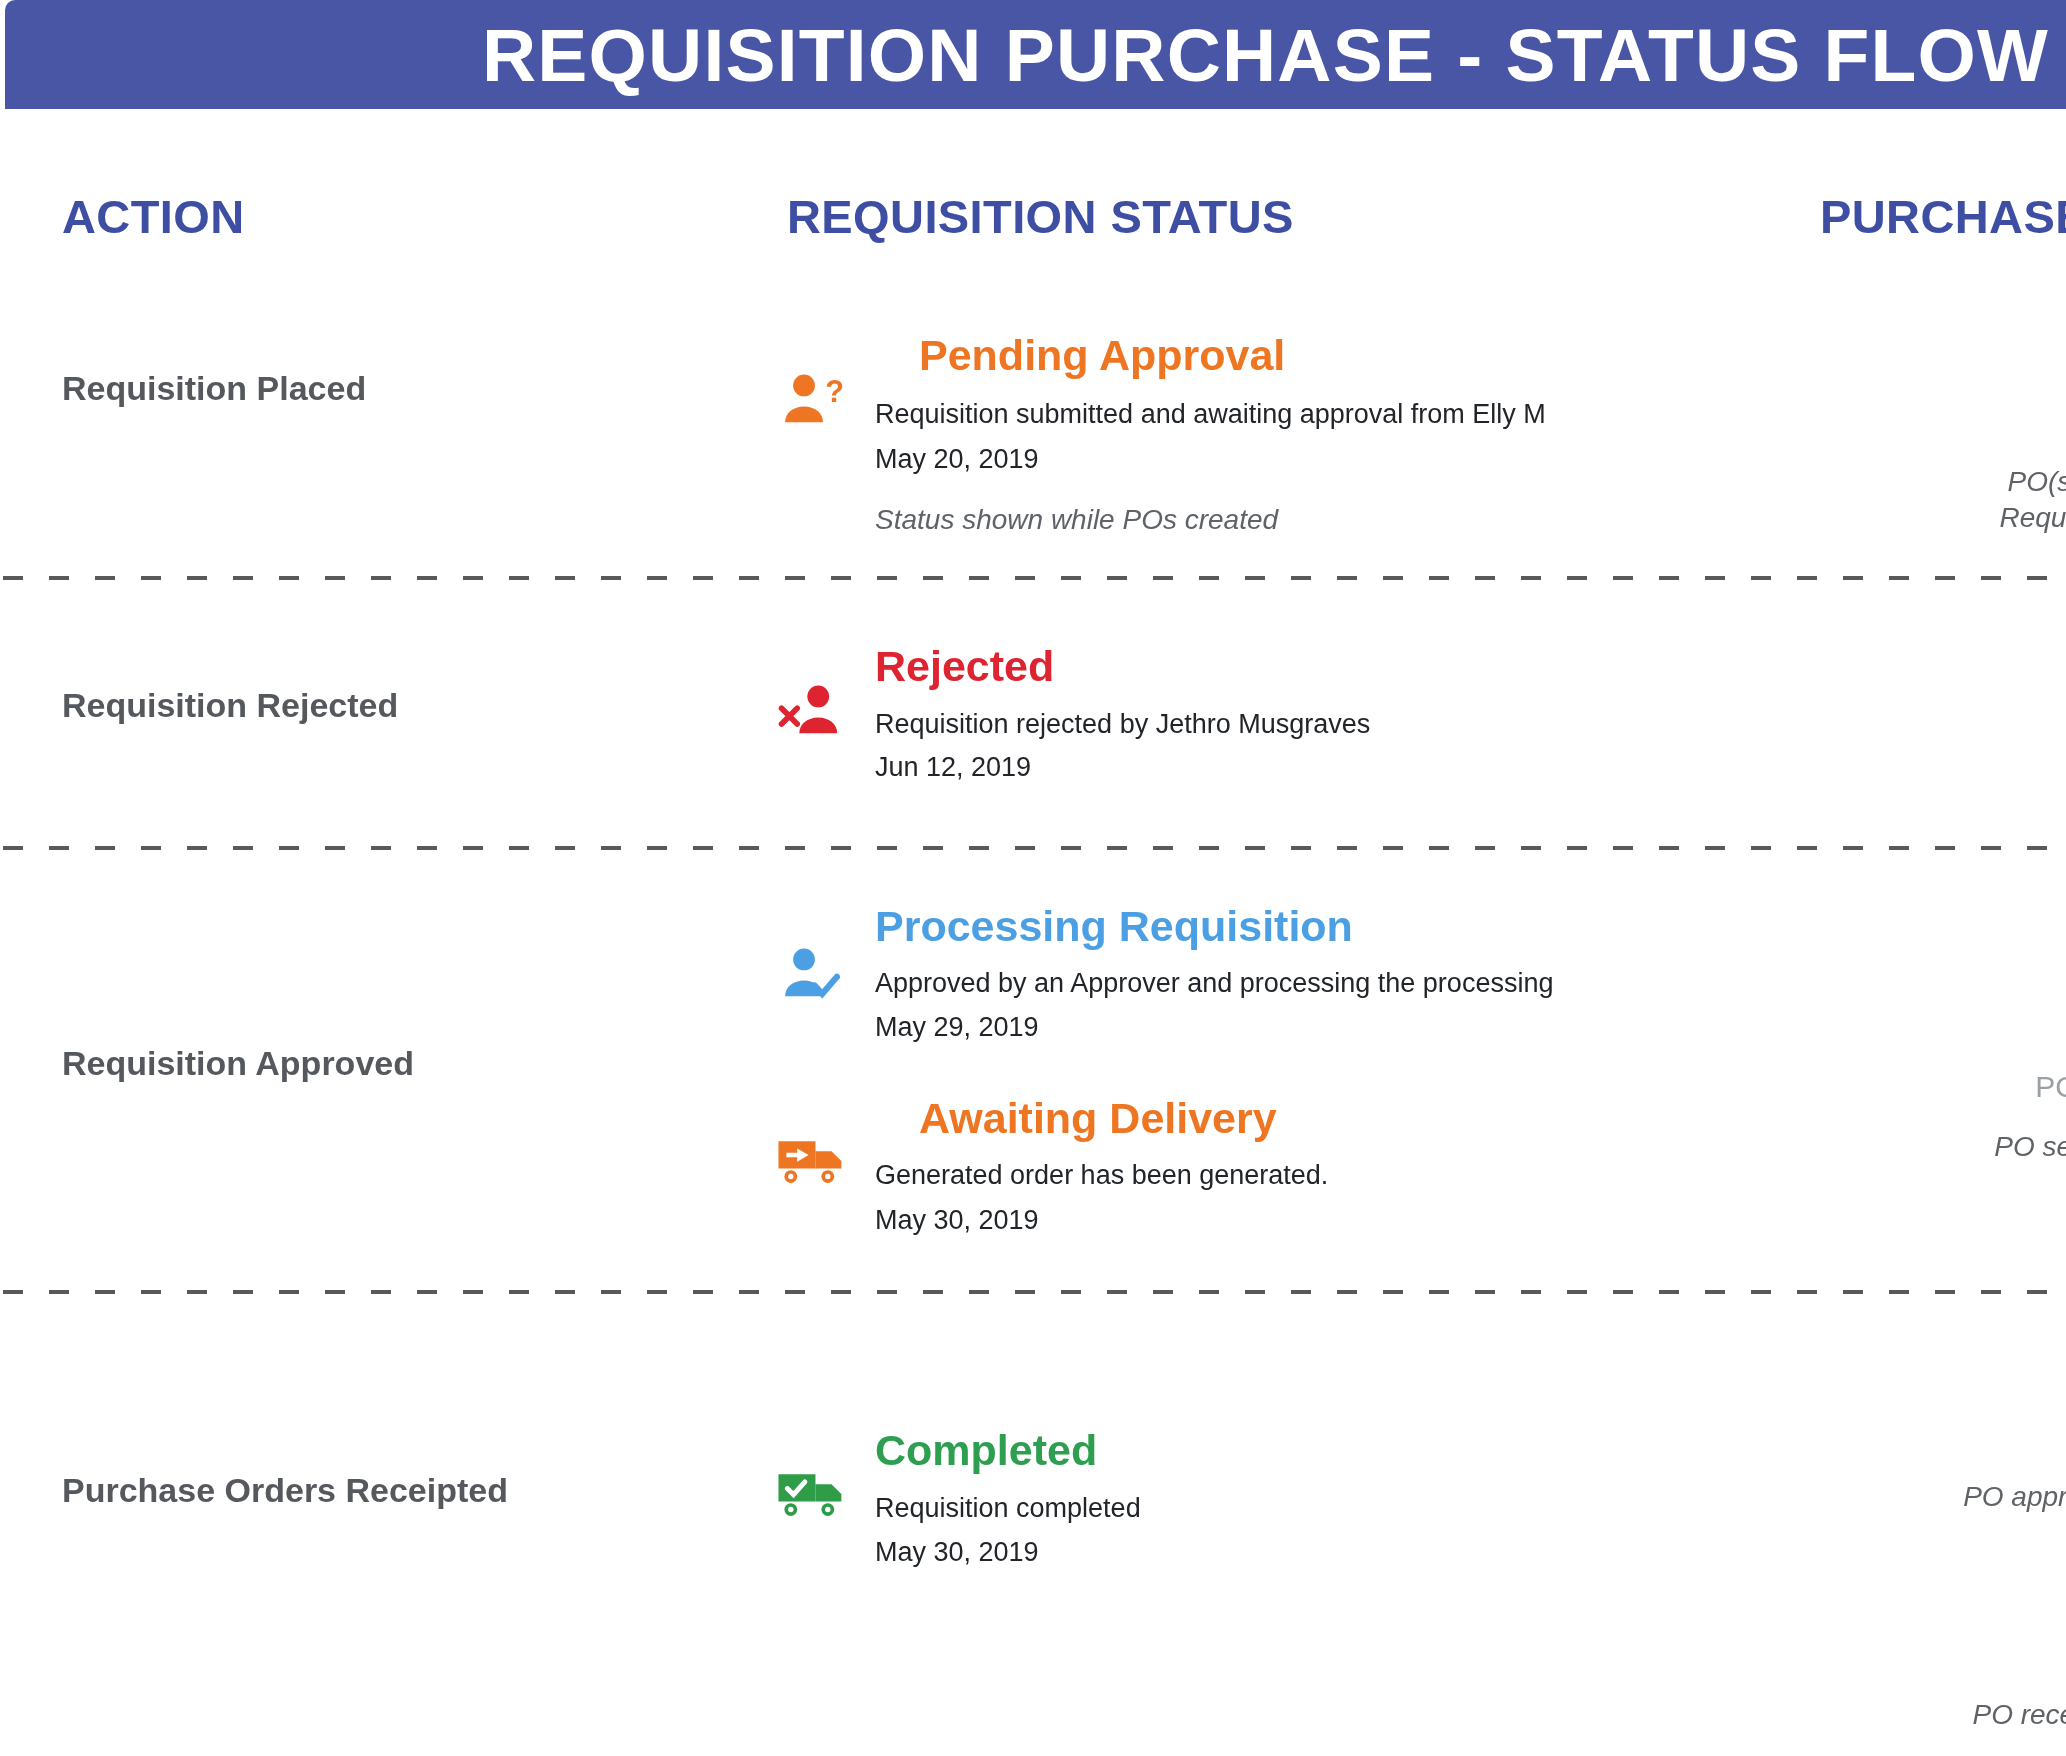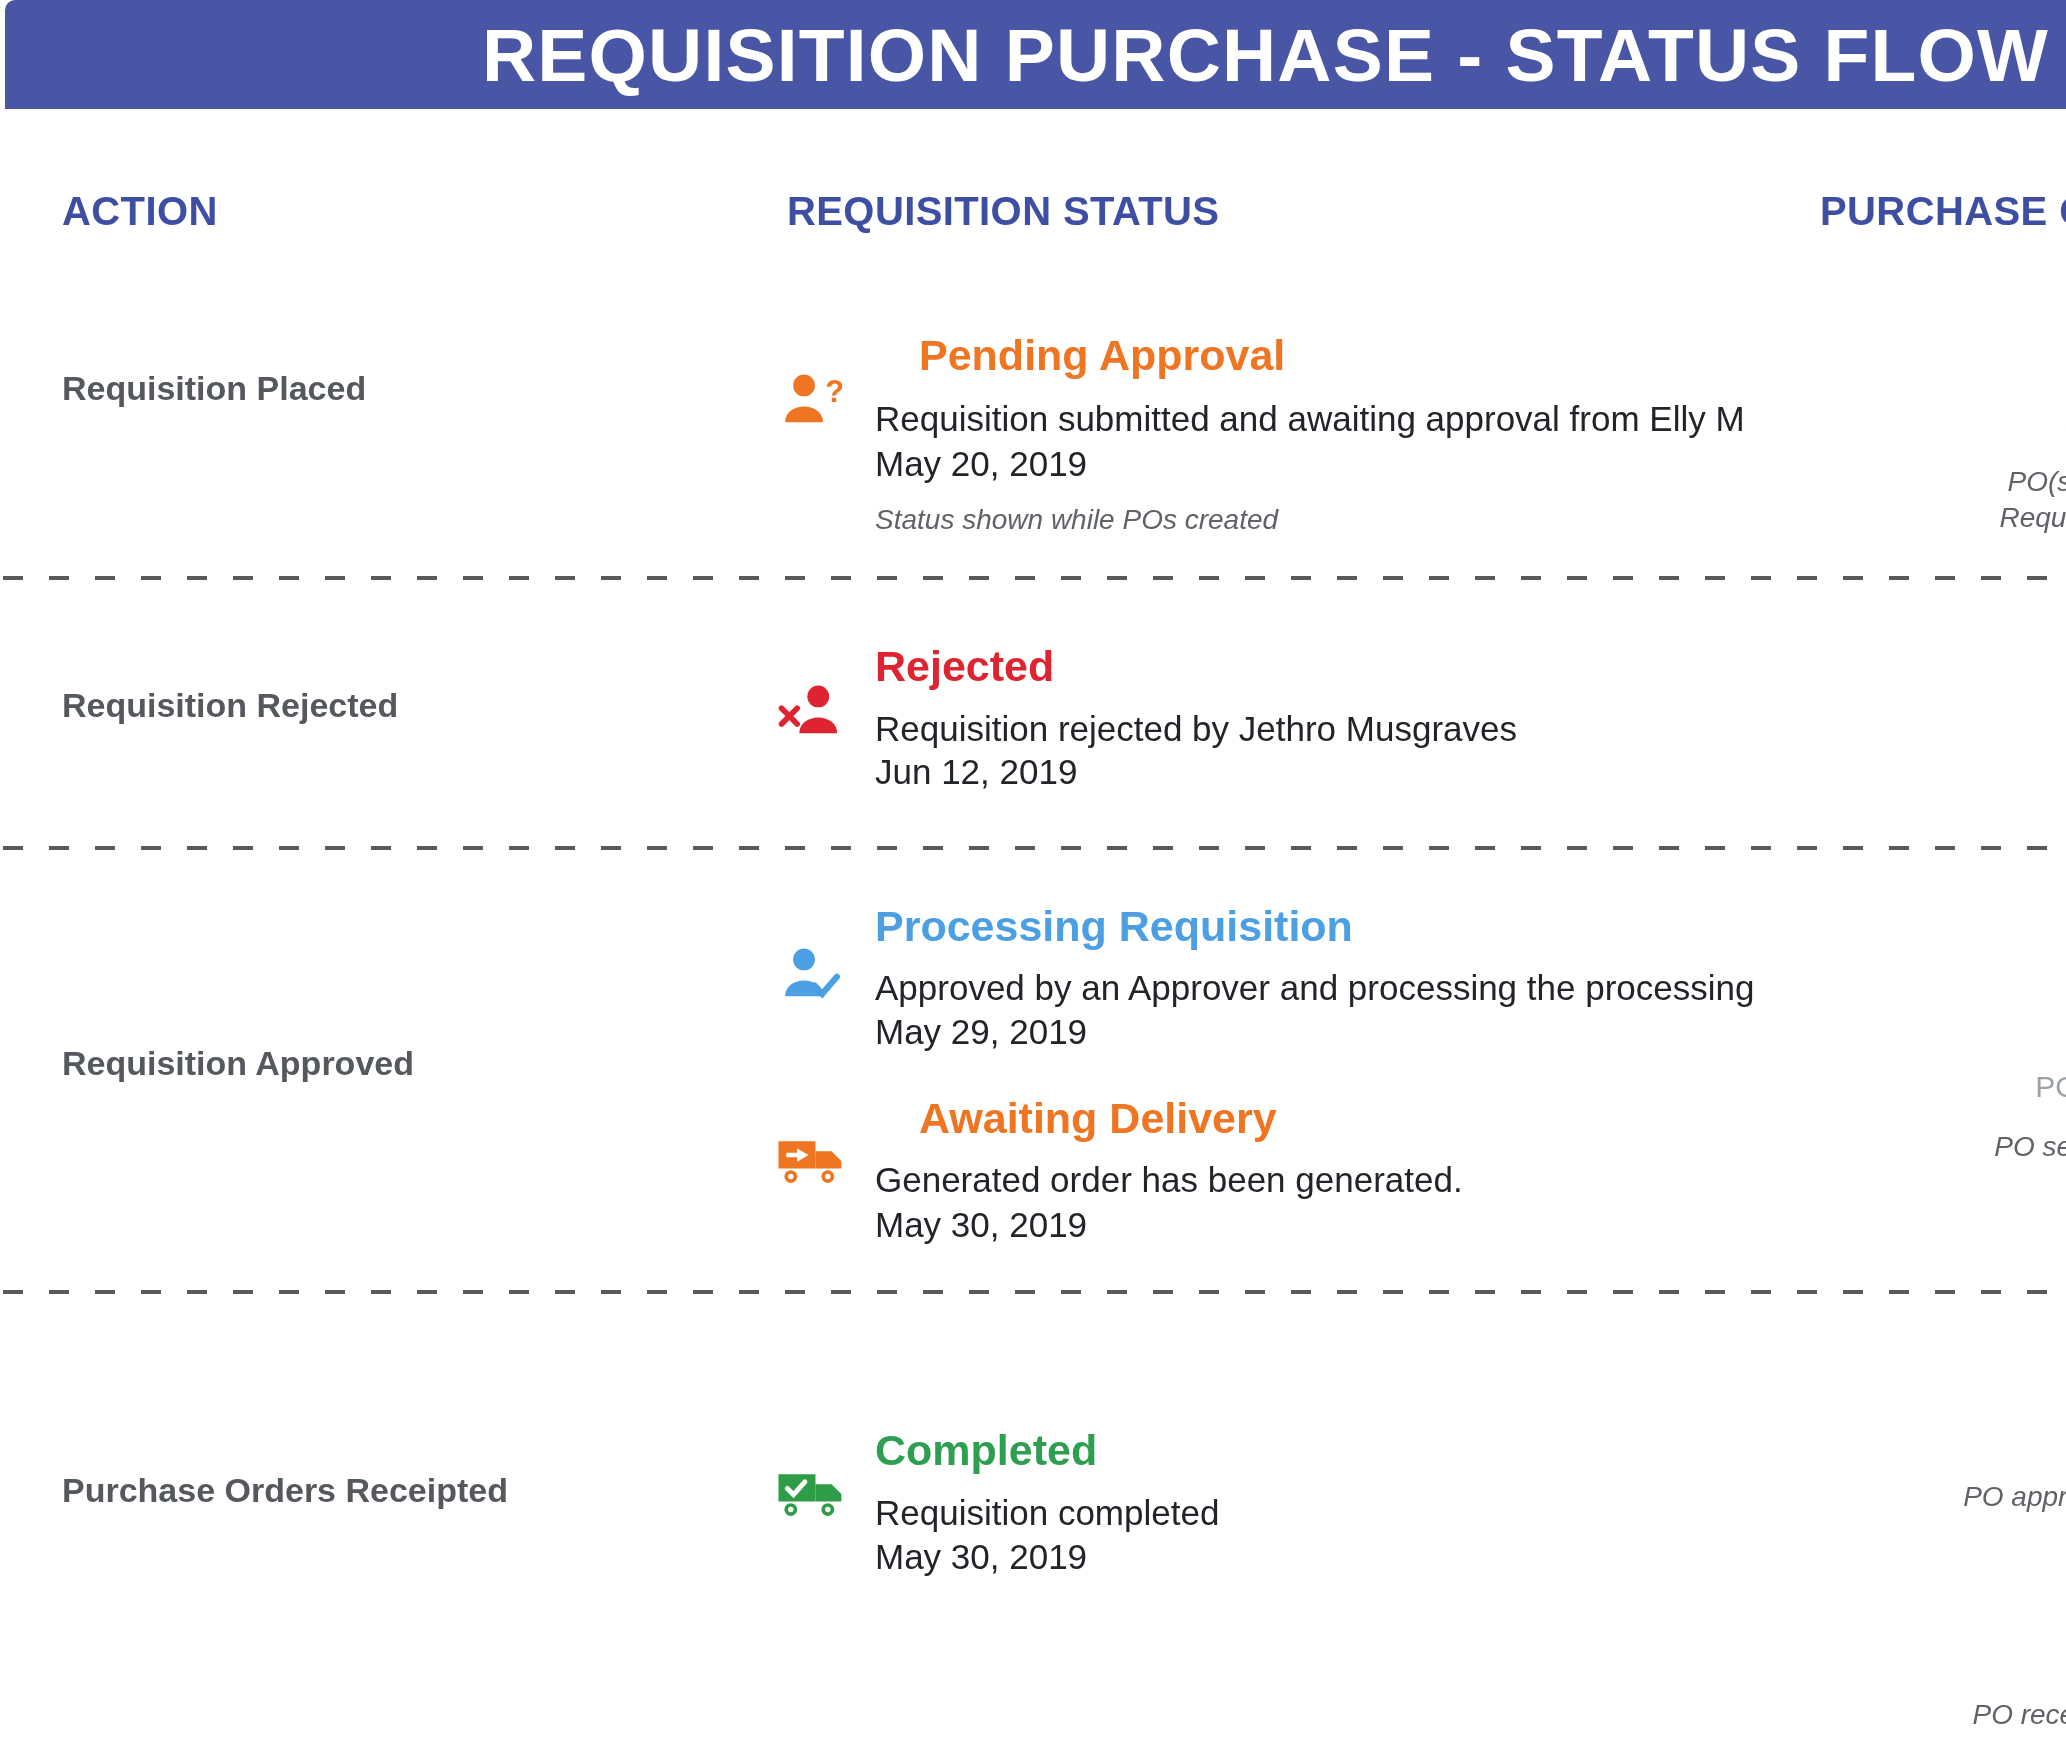--- a/index.html
+++ b/index.html
@@ -15,21 +15,21 @@
     background:#4955a5;
     border-radius:10px 10px 0 0;
     display:flex; align-items:center; justify-content:center;
   }
   .title {
     color:#ffffff; font-size:75px; font-weight:bold; letter-spacing:1.2px;
     white-space:nowrap;
   }
   .col-header {
     position:absolute; top:189px;
-    font-size:40px; font-weight:bold; color:#3e4fa3; letter-spacing:0.4px;
+    font-size:47px; font-weight:bold; color:#3e4fa3; letter-spacing:0.4px;
     white-space:nowrap;
   }
   .sep {
     position:absolute; left:3.3px; right:3.3px; height:4.1px;
     background:repeating-linear-gradient(to right,
       #595959 0px, #595959 20px, transparent 20px, transparent 46px);
   }
   .action-label {
     position:absolute; left:62px;
     font-size:34px; font-weight:bold; color:#55595e; white-space:nowrap;
@@ -38,21 +38,21 @@
   .status-title {
     position:absolute; left:875px;
     font-size:43px; font-weight:bold; white-space:nowrap;
   }
   .status-title.orange { color:#ee7623;margin-left:44px; }
   .status-title.red    { color:#dd2430; }
   .status-title.blue   { color:#4b9fe2; }
   .status-title.green  { color:#2e9e50; }
   .status-desc, .status-date {
     position:absolute; left:875px;
-    font-size:35px; color:#212429; white-space:nowrap;
+    font-size:27px; color:#212429; white-space:nowrap;
   }
   .status-note {
     position:absolute; left:875px;
     font-size:28px; font-style:italic; color:#5f6368; white-space:nowrap;
   }
   .po-center {
     position:absolute; left:1781px; width:702px; text-align:center;
   }
   .po-label-muted { font-size:30px; color:#9aa0a6; }
   .po-label-bold  { font-size:31px; font-weight:bold; color:#212429; }

